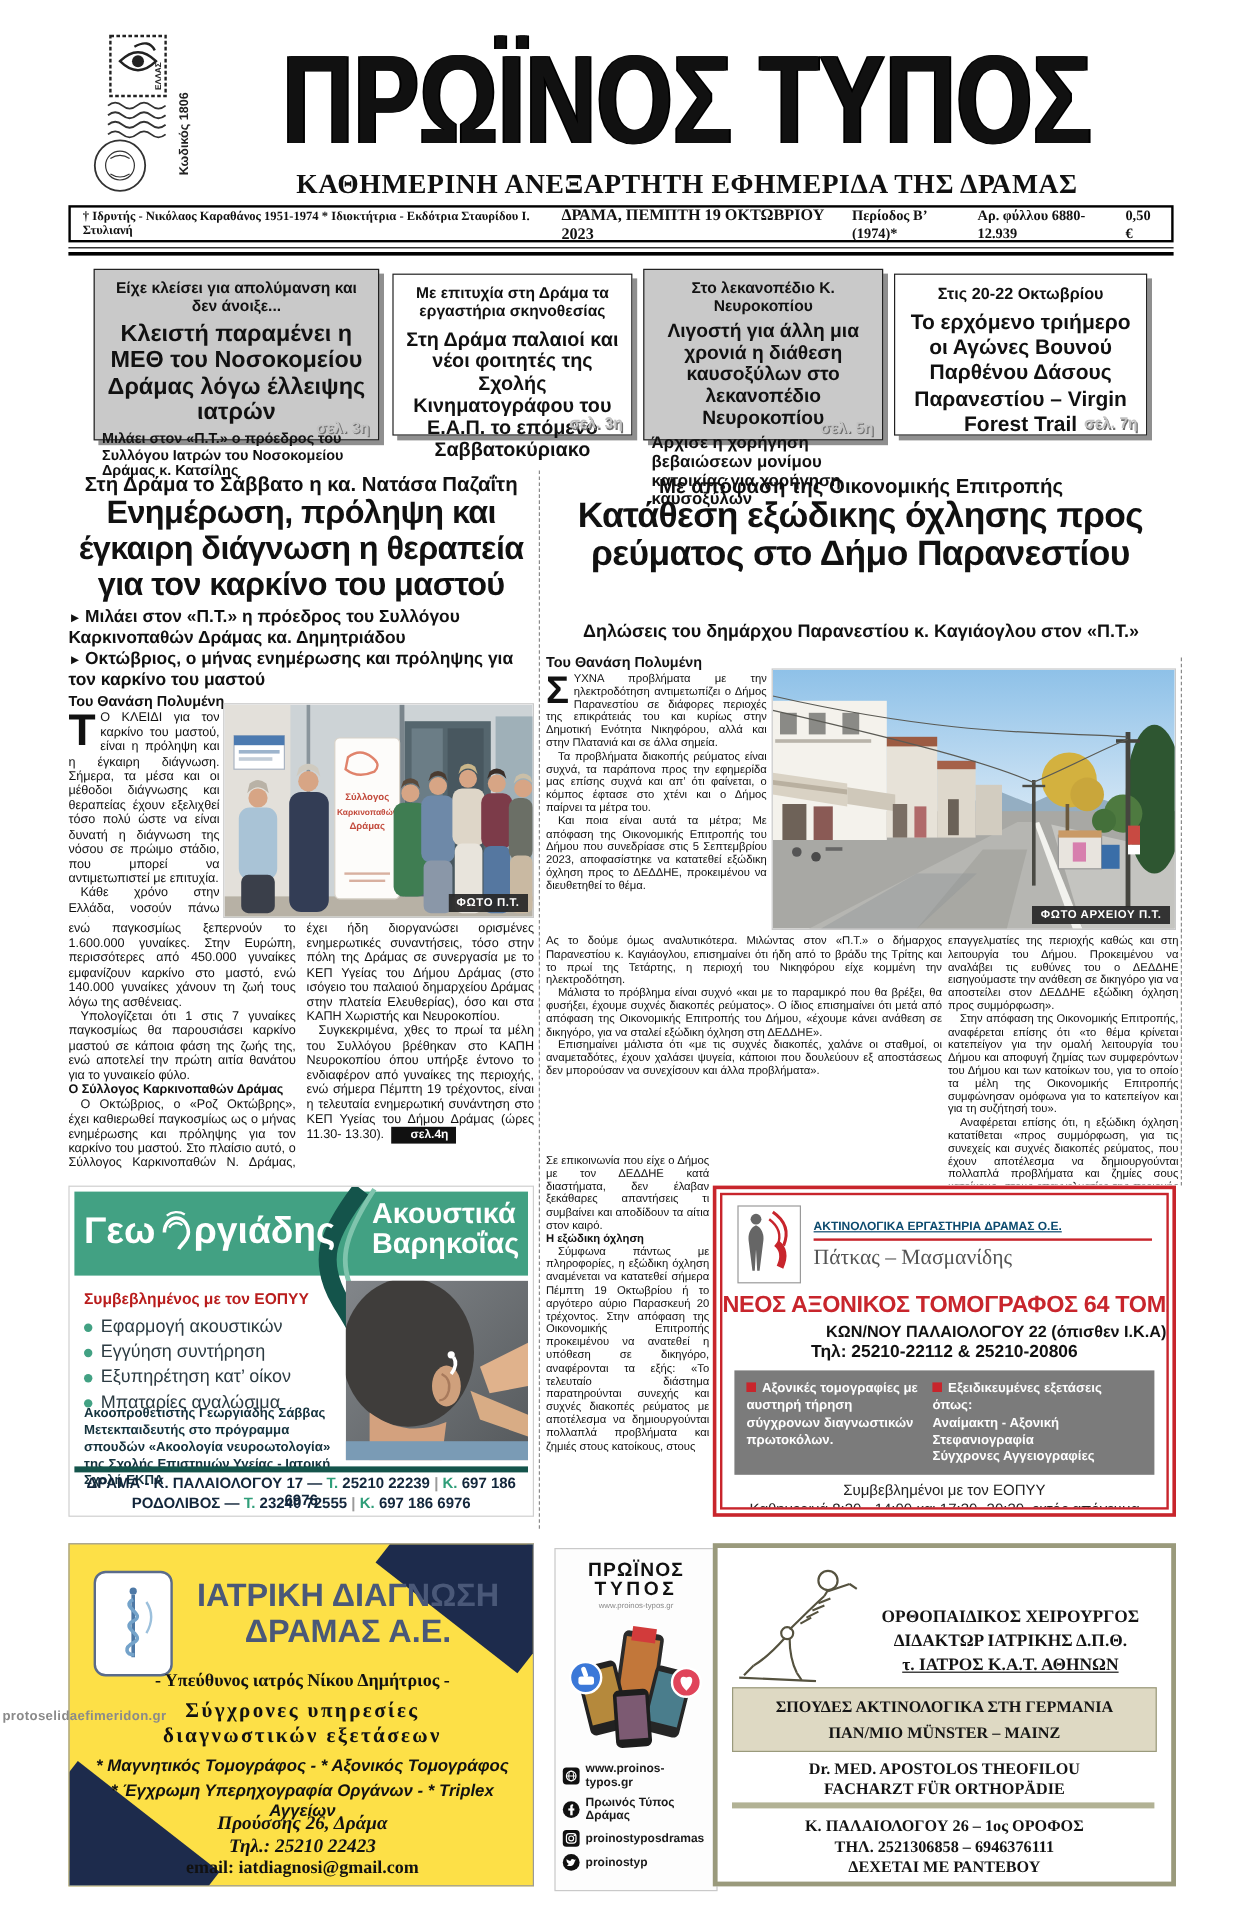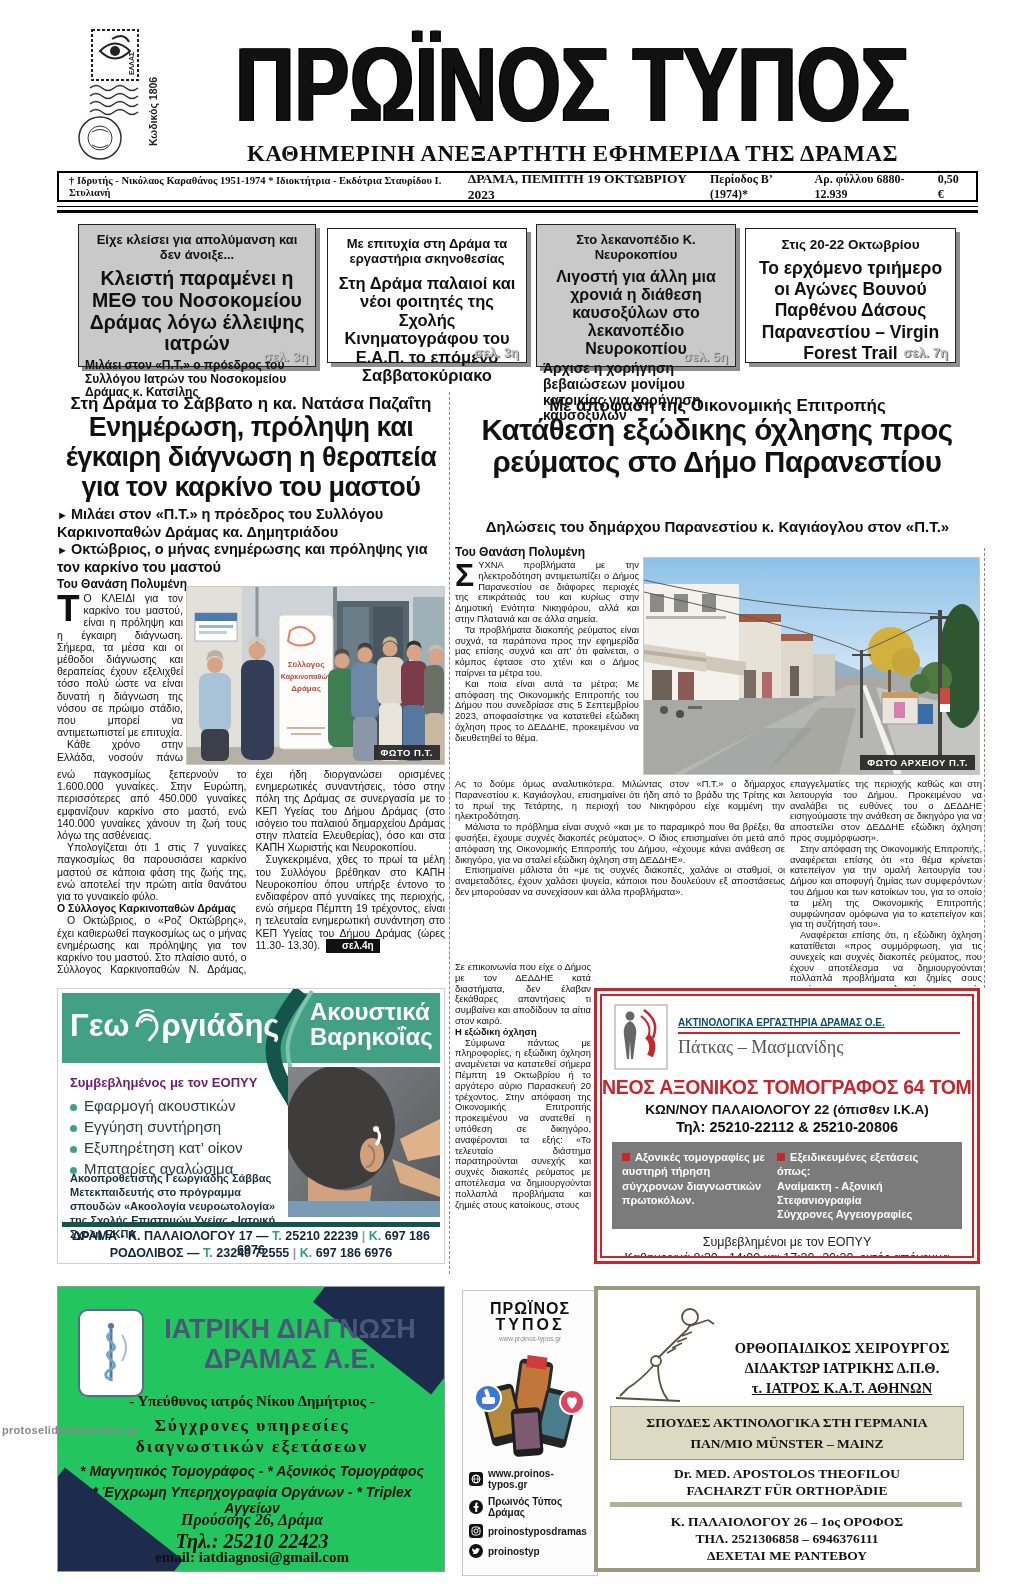--- a/index.html
+++ b/index.html
@@ -38,48 +38,48 @@
   .twocol{column-count:2;column-gap:9px;column-fill:auto;height:216px;}
   .badge{display:inline-block;background:#111;color:#fff;font-weight:bold;font-size:10px;padding:1px 6px;margin-left:6px;}
   .photo{border:1px solid #c9c9c9;overflow:hidden;}
   .cap{position:absolute;bottom:4px;right:4px;background:rgba(40,40,40,.93);color:#fff;font-weight:bold;font-size:9.5px;padding:2px 7px;letter-spacing:.5px;}
   .vdash{border-left:1px dashed #8a8a8a;width:0;}
   
   .geo{left:57px;top:988px;width:388px;height:276px;border:1px solid #cfcfcf;background:#fff;overflow:hidden;}
   .geo .band{position:absolute;left:4px;top:4px;height:70px;background:#42a183;}
   .geo .brand{position:absolute;left:12px;top:18px;color:#fff;font-weight:bold;font-size:31px;display:flex;align-items:center;}
   .geo .prod{position:absolute;left:252px;top:10px;color:#fff;font-weight:bold;font-size:24px;line-height:1.05;}
-  .geo .eop{position:absolute;left:12px;top:86px;font-weight:bold;font-size:13px;color:#701a75;}
+  .geo .eop{position:absolute;left:12px;top:86px;font-weight:bold;font-size:13px;color:#b91c1c;}
   .geo ul{position:absolute;left:12px;top:104px;margin:0;padding:0;list-style:none;}
   .geo ul li{font-size:15px;color:#2c3b42;margin:4px 0;}
   .geo ul li::before{content:"";display:inline-block;width:7px;height:7px;border-radius:50%;background:#42a183;margin-right:7px;}
   .geo .bio{position:absolute;left:12px;top:182px;width:212px;font-weight:bold;font-size:11px;line-height:1.28;color:#14323d;text-align:left;}
   .geo .photo-ill{position:absolute;right:4px;top:78px;width:152px;height:150px;overflow:hidden;}
   .geo .bband{position:absolute;left:4px;right:4px;top:233px;height:5px;background:#14544b;}
   .geo .contact{position:absolute;left:0;width:100%;text-align:center;font-weight:bold;font-size:12.5px;color:#12263b;}
   .geo .contact .tl{color:#2f9e79;}
   .geo .contact .sep{color:#9a9a9a;}
   
   .rad{left:594px;top:988px;width:386px;height:276px;border:3px solid #c8252c;background:#fff;}
   .rad-inner{position:absolute;inset:3px;border:2px solid #c8252c;overflow:hidden;}
   .rad-head{display:flex;gap:10px;margin:8px 12px 0;align-items:center;}
   .rad-co{font-weight:bold;font-size:10px;color:#0c4a6e;text-decoration:underline;}
   .rad-rule{height:2px;background:#c8252c;margin:4px 0 3px;}
   .rad-own{font-family:"Liberation Serif",serif;font-size:18px;color:#555;}
   .rad-hl{text-align:center;color:#c8252c;font-weight:bold;font-size:19.5px;letter-spacing:-.3px;white-space:nowrap;margin-top:6px;}
-  .rad-ad1{text-align:center;font-weight:bold;font-size:13.5px;margin-top:3px;}
+  .rad-ad1{text-align:right;font-weight:bold;font-size:13.5px;margin-top:3px;}
   .rad-ad2{text-align:center;font-weight:bold;font-size:14.5px;margin-top:2px;}
   .rad-gray{margin:7px 10px 0;background:#7b7b7b;color:#fff;padding:8px 10px;display:flex;gap:12px;font-size:11px;font-weight:bold;line-height:1.3;text-align:left;}
   .rad-gray .c1{width:45%;}
   .rad-gray .c2{width:55%;}
   .rsq{display:inline-block;width:8px;height:8px;background:#c8252c;margin-right:5px;}
   .rad-f1{text-align:center;font-size:12.5px;margin-top:6px;color:#222;}
   .rad-f2{text-align:center;font-size:12.5px;margin-top:2px;color:#222;}
   
-  .iat{left:57px;top:1286px;width:388px;height:286px;border:1px solid #9a9a9a;background:#22c55e;overflow:hidden;}
+  .iat{left:57px;top:1286px;width:388px;height:286px;border:1px solid #9a9a9a;background:#fde047;overflow:hidden;}
   .iat .tri-tr{position:absolute;right:-40px;top:-46px;width:150px;height:120px;background:#1d2b4c;transform:rotate(38deg);}
   .iat .tri-tr2{position:absolute;right:-52px;top:-30px;width:150px;height:14px;background:#7ea7c6;transform:rotate(38deg);}
   .iat .tri-bl{position:absolute;left:-46px;bottom:-50px;width:150px;height:120px;background:#1d2b4c;transform:rotate(38deg);}
   .iat .tri-bl2{position:absolute;left:-44px;bottom:-26px;width:150px;height:12px;background:#7ea7c6;transform:rotate(38deg);}
   .iat .logo{position:absolute;left:20px;top:22px;width:62px;height:84px;border:2px solid #5a6b8a;border-radius:10px;display:flex;align-items:center;justify-content:center;background:#fff;}
   .iat .t1{position:absolute;left:92px;top:28px;width:280px;text-align:center;font-weight:bold;font-size:27px;color:#4a5878;line-height:1.1;}
   .iat .ln{position:absolute;left:10px;width:368px;text-align:center;font-family:"Liberation Serif",serif;font-weight:bold;}
   .iat .it{font-style:italic;font-family:"Liberation Sans",sans-serif;font-weight:bold;}
   
   .soc{left:450px;top:1290px;width:136px;height:286px;border:1px solid #c9c9c9;background:#fdfdfd;overflow:hidden;text-align:center;margin-left:12px;}
@@ -447,21 +447,21 @@
     <div class="t1">
       <div>ΙΑΤΡΙΚΗ ΔΙΑΓΝΩΣΗ</div>
       <div>ΔΡΑΜΑΣ Α.Ε.</div>
     </div>
     <div class="ln" style="top:106px;font-size:15px;">- Υπεύθυνος ιατρός Νίκου Δημήτριος -</div>
     <div class="ln" style="top:128px;font-size:17.5px;letter-spacing:2px;">Σύγχρονες υπηρεσίες</div>
     <div class="ln" style="top:149px;font-size:17.5px;letter-spacing:2px;">διαγνωστικών εξετάσεων</div>
     <div class="ln it" style="top:176px;font-size:14px;">* Μαγνητικός Τομογράφος - * Αξονικός Τομογράφος</div>
     <div class="ln it" style="top:197px;font-size:14px;">* Έγχρωμη Υπερηχογραφία Οργάνων - * Triplex Αγγείων</div>
     <div class="ln" style="top:224px;font-size:16px;font-style:italic;">Προύσσης 26, Δράμα</div>
-    <div class="ln" style="top:243px;font-size:20px;font-style:italic;">Τηλ.: 25210 22423</div>
+    <div class="ln" style="top:243px;font-size:16px;font-style:italic;">Τηλ.: 25210 22423</div>
     <div class="ln" style="top:262px;font-size:15px;">email: iatdiagnosi@gmail.com</div>
   </div>
 
   <div class="abs soc">
     <div class="lg1">ΠΡΩΪΝΟΣ</div>
     <div class="lg2">ΤΥΠΟΣ</div>
     <div class="lgs">www.proinos-typos.gr</div>
     <svg width="124" height="112" viewBox="0 0 124 112" style="margin-top:4px;">
       <g transform="rotate(8 64 50)">
           <rect x="47" y="14" width="34" height="66" rx="5" fill="#2b2b2b"></rect>

